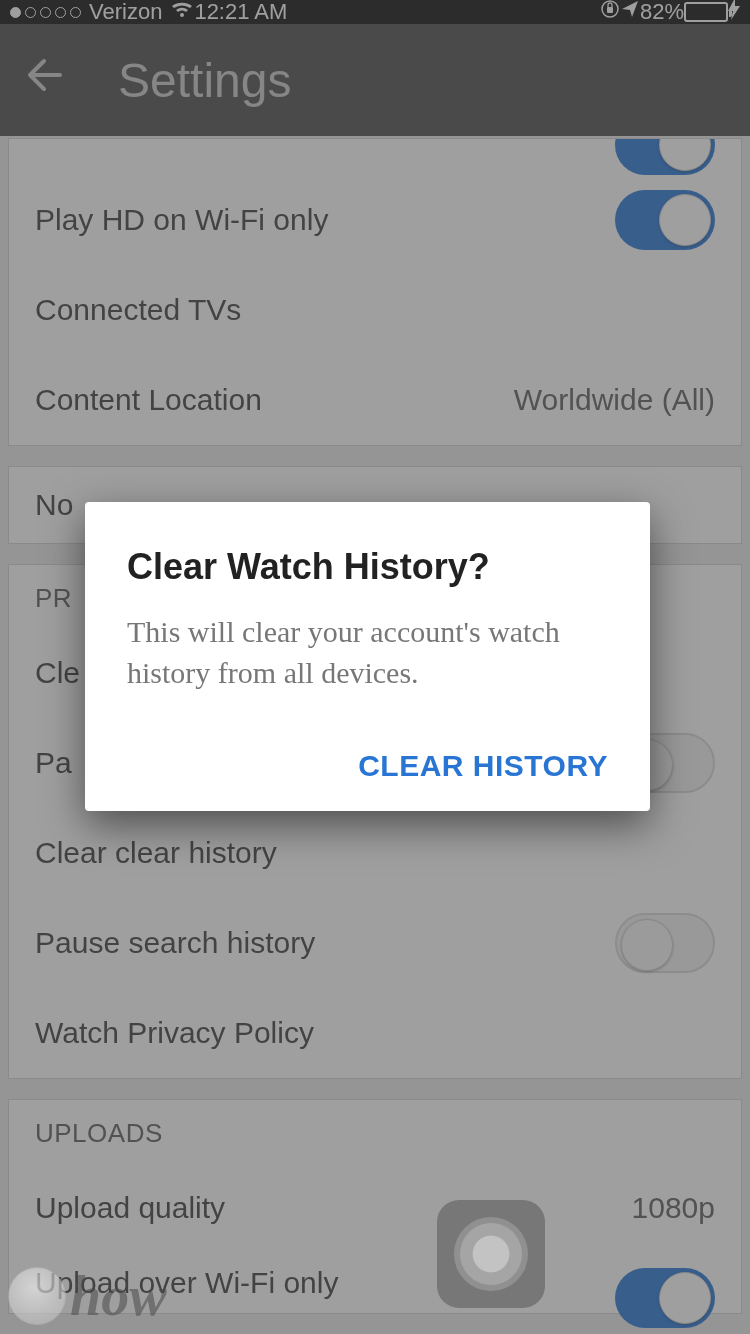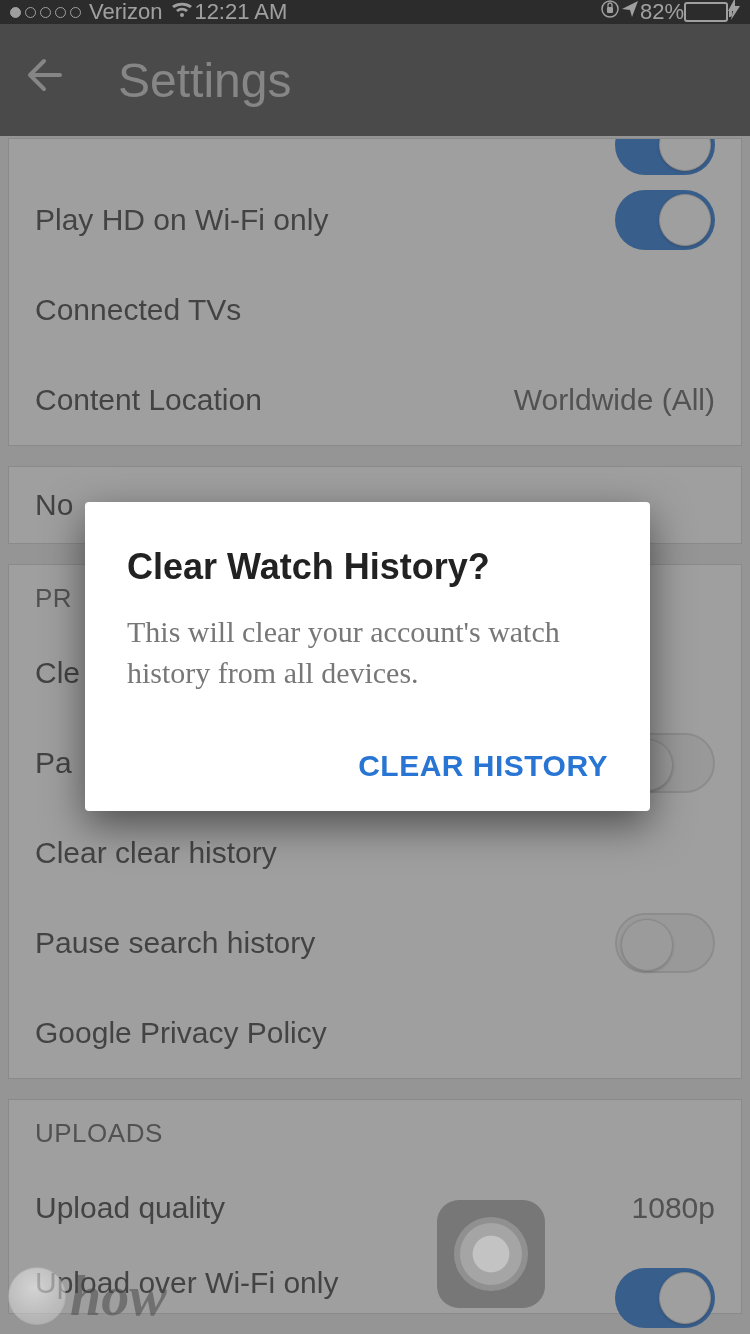--- a/index.html
+++ b/index.html
@@ -154,21 +154,21 @@
     <div class="row">
       <span>Clear clear history</span>
     </div>
     <div class="row">
       <span>Pause search history</span>
       <span class="toggle off">
           <span class="knob"></span>
         </span>
     </div>
     <div class="row">
-      <span>Google Privacy Policy</span>
+      <span>Watch Privacy Policy</span>
     </div>
   </div>
 
   <div class="section" style="margin-bottom:0;">
     <div class="section-header">UPLOADS</div>
     <div class="row">
       <span>Upload quality</span>
       <span class="value">1080p</span>
     </div>
     <div class="row" style="min-height:60px;">

